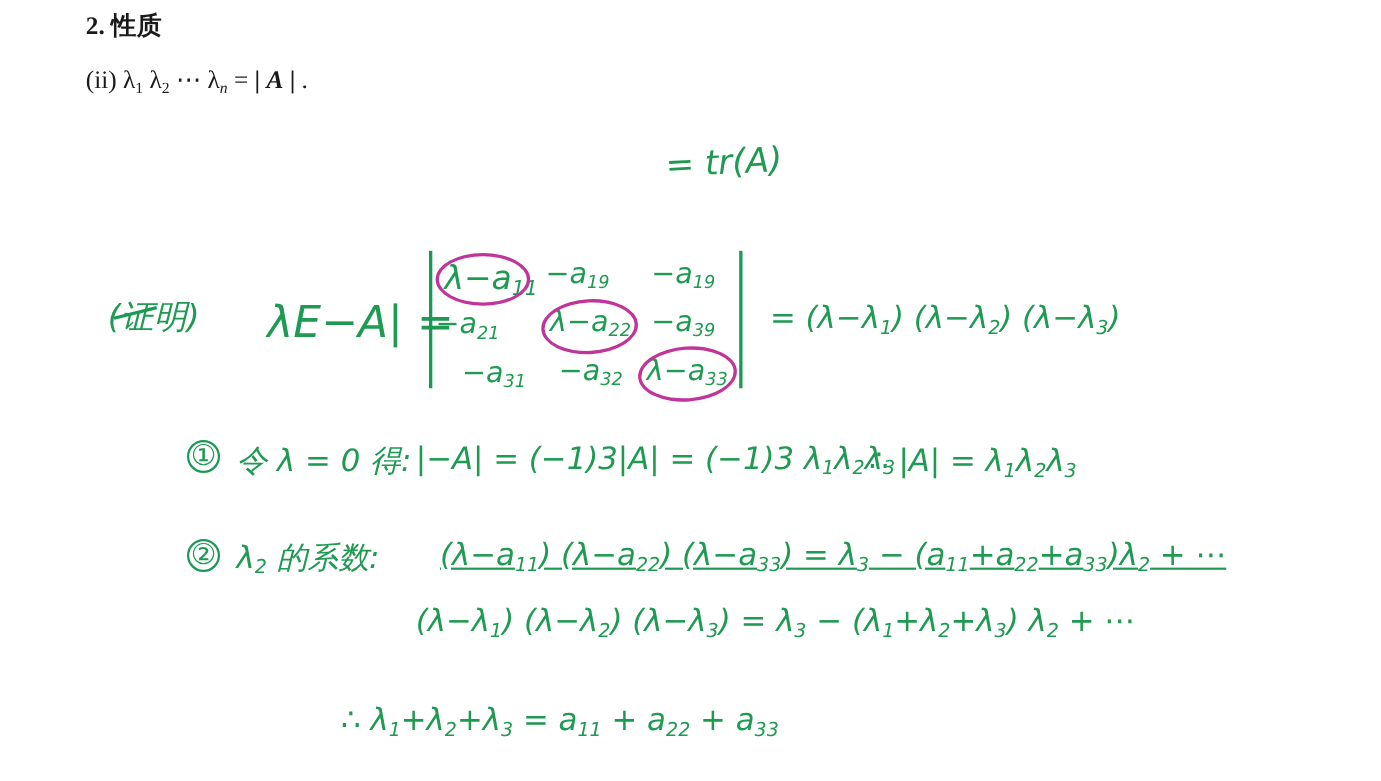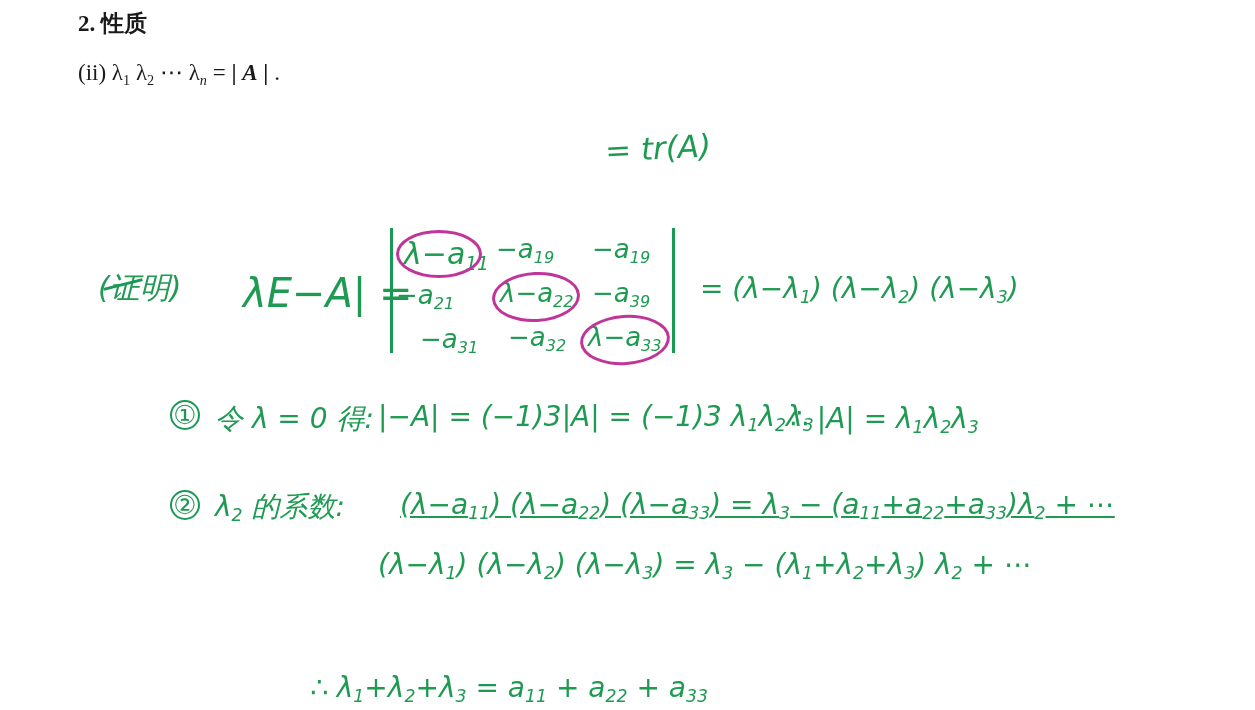--- a/index.html
+++ b/index.html
@@ -123,13 +123,13 @@
 <div class="hand" style="left:170px; top:400px; font-size:26px; border:2px solid #189a55; border-radius:50%; width:26px; height:26px; text-align:center; line-height:26px;">①</div>
 <div class="hand" style="left:215px; top:400px; font-size:28px;">令 λ = 0 得:</div>
 <div class="hand" style="left:378px; top:400px; font-size:28px;">|−A| = (−1)3|A| = (−1)3 λ<span class="hw-sub">1</span>λ<span class="hw-sub">2</span>λ<span class="hw-sub">3</span></div>
 <div class="hand" style="left:790px; top:402px; font-size:28px;">∴ |A| = λ<span class="hw-sub">1</span>λ<span class="hw-sub">2</span>λ<span class="hw-sub">3</span></div>
 
 <div class="hand" style="left:170px; top:490px; font-size:26px; border:2px solid #189a55; border-radius:50%; width:26px; height:26px; text-align:center; line-height:26px;">②</div>
 <div class="hand" style="left:215px; top:488px; font-size:28px;">λ<span class="hw-sub">2</span> 的系数:</div>
 <div class="hand" style="left:400px; top:488px; font-size:28px;text-decoration:underline;">(λ−a<span class="hw-sub">11</span>) (λ−a<span class="hw-sub">22</span>) (λ−a<span class="hw-sub">33</span>) = λ<span class="hw-sub">3</span> − (a<span class="hw-sub">11</span>+a<span class="hw-sub">22</span>+a<span class="hw-sub">33</span>)λ<span class="hw-sub">2</span> + ⋯</div>
 <div class="hand" style="left:378px; top:548px; font-size:28px;">(λ−λ<span class="hw-sub">1</span>) (λ−λ<span class="hw-sub">2</span>) (λ−λ<span class="hw-sub">3</span>) = λ<span class="hw-sub">3</span> − (λ<span class="hw-sub">1</span>+λ<span class="hw-sub">2</span>+λ<span class="hw-sub">3</span>) λ<span class="hw-sub">2</span> + ⋯</div>
 
-<div class="hand" style="left:310px; top:638px; font-size:28px;margin-top:33px;">∴ λ<span class="hw-sub">1</span>+λ<span class="hw-sub">2</span>+λ<span class="hw-sub">3</span> = a<span class="hw-sub">11</span> + a<span class="hw-sub">22</span> + a<span class="hw-sub">33</span></div>
+<div class="hand" style="left:310px; top:638px; font-size:28px;">∴ λ<span class="hw-sub">1</span>+λ<span class="hw-sub">2</span>+λ<span class="hw-sub">3</span> = a<span class="hw-sub">11</span> + a<span class="hw-sub">22</span> + a<span class="hw-sub">33</span></div>
 
 </body></html>

